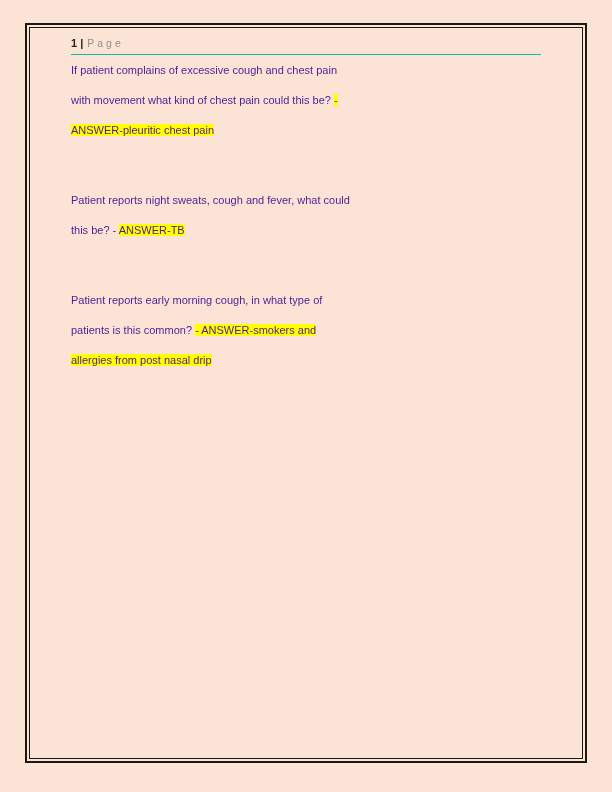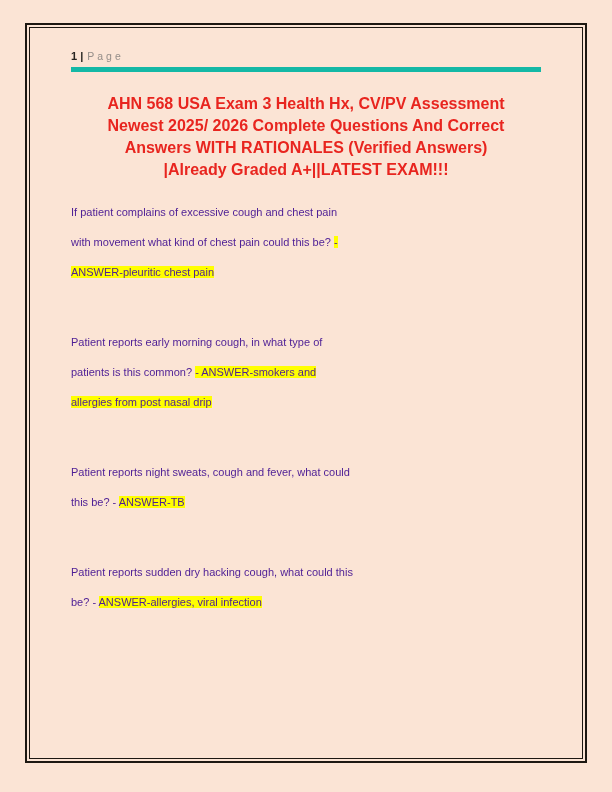--- a/index.html
+++ b/index.html
@@ -24,23 +24,22 @@
   .page-frame-inner {
     width: 100%;
     height: 100%;
     border: 1px solid #1d1812;
     padding: 9px 41px 0 41px;
   }
   .page-header {
     font-size: 11px;
     line-height: 13px;
     padding-bottom: 4px;
-    border-bottom: 5px solid #14b8a6;
+    border-bottom: 1px solid #14b8a6;
     white-space: nowrap;
-    margin-top: 13px;
   }
   .page-num, .page-sep {
     font-weight: bold;
     color: #272421;
   }
   .page-sep { margin: 0 4px 0 3px; }
   .page-label {
     color: #948d88;
     letter-spacing: 3px;
     font-size: 10.5px;
@@ -70,38 +69,32 @@
 </head>
 <body>
 
 <div class="page-frame">
   <div class="page-frame-inner">
 
     <div class="page-header">
       <span class="page-num">1</span><span class="page-sep">|</span><span class="page-label">Page</span>
     </div>
 
-    <h1 class="doc-title">AHN 568 USA Exam 3 Health Hx, CV/PV Assessment
-Newest 2025/ 2026 Complete Questions And Correct
-Answers WITH RATIONALES (Verified Answers)
-|Already Graded A+||LATEST EXAM!!!</h1>
 
     <div class="qa-list">
 
       <p><span>If patient complains of excessive cough and chest pain
 with movement what kind of chest pain could this be? </span><mark>-
 ANSWER-pleuritic chest pain</mark></p>
 
+      <p><span>Patient reports night sweats, cough and fever, what could
+this be? - </span><mark>ANSWER-TB</mark></p>
+
       <p><span>Patient reports early morning cough, in what type of
 patients is this common? </span><mark>- ANSWER-smokers and
 allergies from post nasal drip</mark></p>
 
-      <p><span>Patient reports night sweats, cough and fever, what could
-this be? - </span><mark>ANSWER-TB</mark></p>
 
-
-      <p><span>Patient reports sudden dry hacking cough, what could this
-be? - </span><mark>ANSWER-allergies, viral infection</mark></p>
 
 
     </div>
   </div>
 </div>
 
 </body></html>

